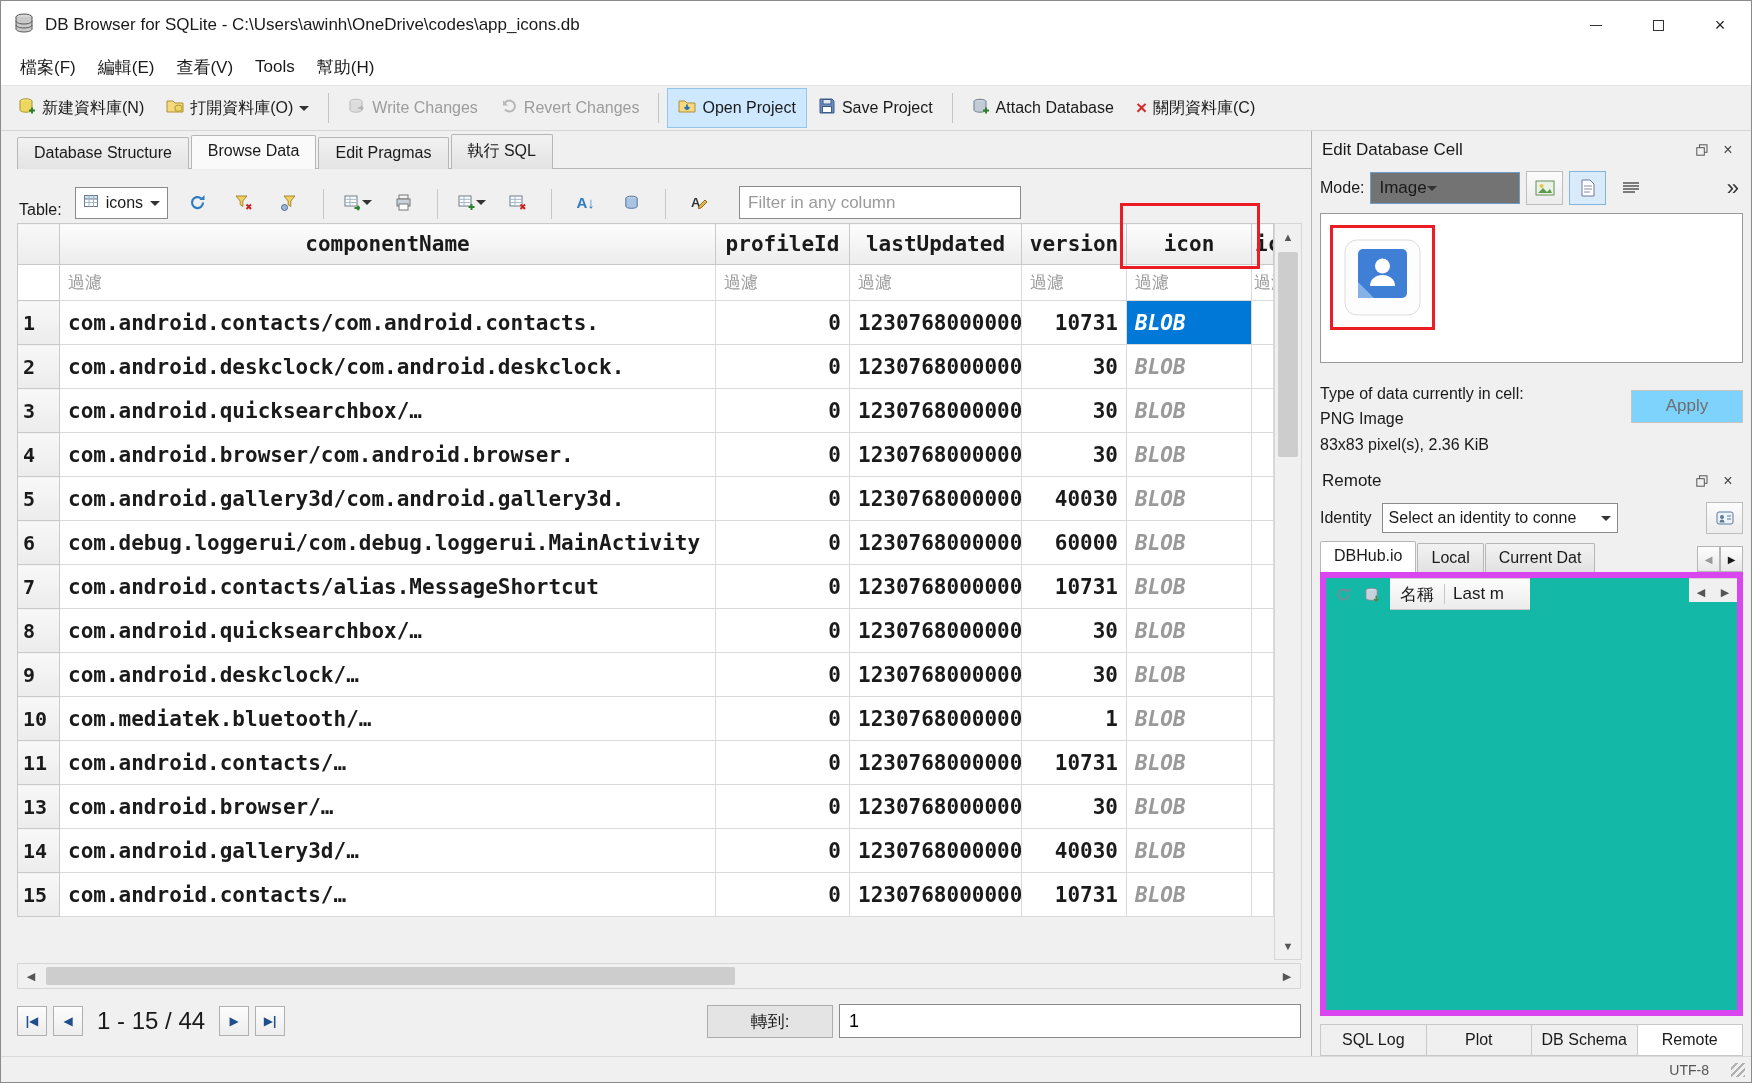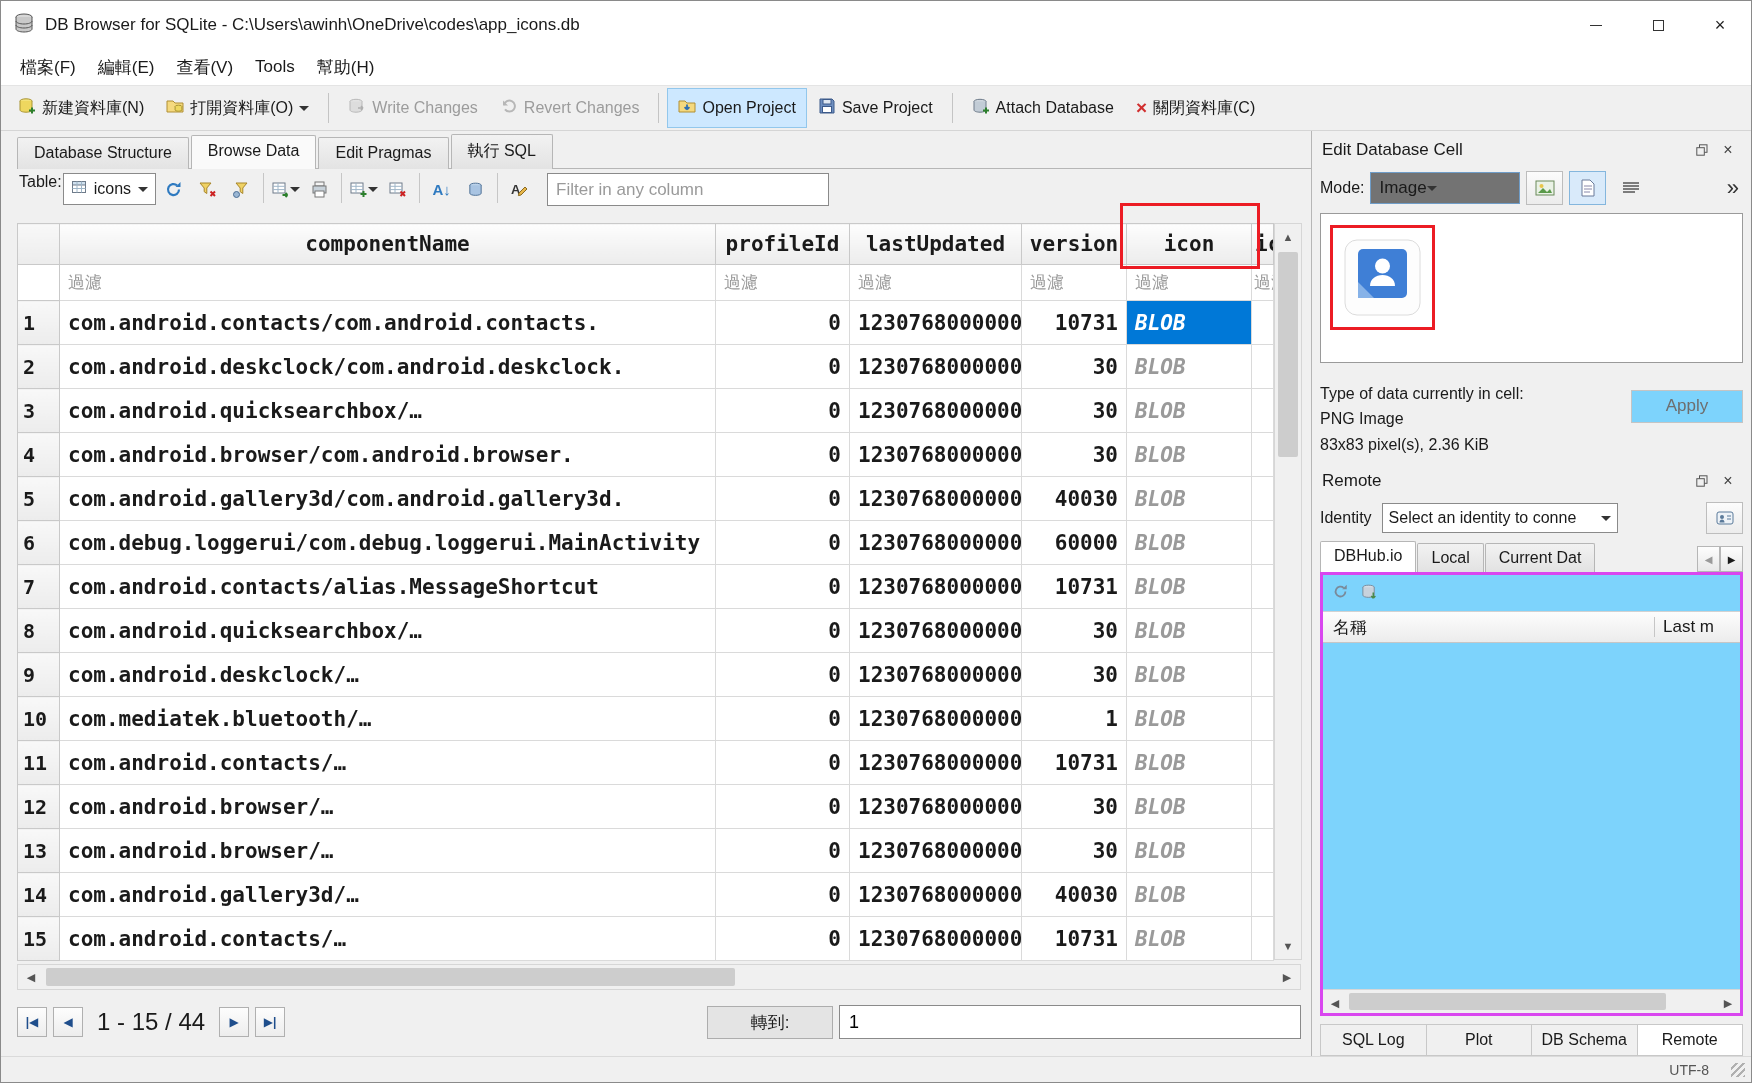--- a/index.html
+++ b/index.html
@@ -22,21 +22,21 @@
 .tb-btn.highlight{background:#cde8ff;border-color:#92c7ec}
 .tb-sep{width:1px;align-self:stretch;margin:7px 8px;background:#c4c4c4}
 .caret{width:0;height:0;border:5px solid transparent;border-top-color:#333;margin-top:5px;display:inline-block}
 .red-x{color:#d12f2f;font-weight:bold;font-size:19px;line-height:14px}
 
 .main{display:flex;height:925px}
 .left-pane{width:1310px;padding-left:16px;display:flex;flex-direction:column}
 .tabs-row{display:flex;align-items:flex-end;height:38px;border-bottom:1px solid #b6b6b6;padding-top:4px}
 .tab{padding:6px 16px 7px;border:1px solid #b6b6b6;border-bottom:none;background:linear-gradient(#f2f2f2,#e3e3e3);margin-right:2px;font-size:16px;border-radius:2px 2px 0 0;position:relative;top:1px;white-space:nowrap}
 .tab.active{background:#fafafa;padding-bottom:9px;z-index:2}
-.controls-row{height:54px;display:flex;align-items:flex-start;gap:1px;padding:4px 2px}
+.controls-row{height:54px;display:flex;align-items:flex-end;gap:13px;padding:4px 2px}
 .combo{display:flex;align-items:center;background:#fff;border:1px solid #8a8a8a;height:32px;padding:0 7px;gap:7px;font-size:16px;white-space:nowrap}
 .icon-btn{width:33px;height:33px;display:flex;align-items:center;justify-content:center;border:1px solid transparent}
 .v-sep{width:1px;height:30px;background:#c6c6c6;margin:0 4px}
 .filter-input{width:282px;height:33px;border:1px solid #8a8a8a;background:#fff;font-size:17px;padding:0 8px;font-family:"Liberation Sans","DejaVu Sans",sans-serif;color:#222;margin-left:10px}
 .filter-input::placeholder{color:#9a9a9a}
 
 .grid-row{display:flex;align-items:flex-start}
 table.grid{border-collapse:collapse;table-layout:fixed;width:1256px;background:#fff;font-family:"DejaVu Sans Mono","Liberation Mono",monospace}
 .grid th{height:41px;background:linear-gradient(#fdfdfd,#ececec);border:1px solid #c9c9c9;font-size:21px;font-weight:bold;text-align:center;position:relative;white-space:nowrap;overflow:visible}
 .grid td{border:1px solid #dadada;height:44px;font-size:21px;font-weight:bold;padding:0 8px;overflow:hidden;white-space:nowrap}
@@ -85,21 +85,21 @@
 .identity-row{display:flex;align-items:center;gap:10px;height:44px}
 .identity-select{width:236px;height:30px;border:1px solid #8a8a8a;background:#fff;display:flex;align-items:center;justify-content:space-between;padding:0 6px;font-size:16px;overflow:hidden;white-space:nowrap}
 .id-btn{width:37px;height:32px;border:1px solid #bdbdbd;background:linear-gradient(#fcfcfc,#ececec);display:flex;align-items:center;justify-content:center;margin-left:auto}
 .remote-tabs{display:flex;align-items:flex-end;height:32px}
 .rtab{padding:5px 13px;border:1px solid #b6b6b6;border-bottom:none;background:linear-gradient(#f2f2f2,#e2e2e2);font-size:16px;white-space:nowrap;border-radius:2px 2px 0 0;margin-right:1px}
 .rtab.active{background:#fff;padding-bottom:7px}
 .rtab.clip{max-width:122px;overflow:hidden}
 .tab-scroll{margin-left:auto;display:flex}
 .tsb{width:23px;height:26px;border:1px solid #b6b6b6;background:linear-gradient(#fdfdfd,#e8e8e8);display:flex;align-items:center;justify-content:center;font-size:10px}
 .tsb.dim{color:#9a9a9a}
-.remote-content{flex:1;background:#7dd3fc;border:3px solid #d946ef;display:flex;flex-direction:column;min-height:0}
+.remote-content{flex:1;background:#14b8a6;border:6px solid #d946ef;display:flex;flex-direction:row;min-height:0}
 .remote-toolbar{height:36px;display:flex;align-items:center;gap:12px;padding:0 9px}
 .remote-thead{display:flex;height:32px;background:linear-gradient(#fdfdfd,#ececec);border-top:1px solid #d2d2d2;border-bottom:1px solid #c6c6c6;font-size:17px;align-items:center}
 .remote-thead .c1{flex:1;padding:0 10px}
 .remote-thead .c2{width:86px;border-left:1px solid #c6c6c6;padding:0 8px;overflow:hidden;white-space:nowrap}
 .remote-body{flex:1}
 .remote-hscroll{height:24px;display:flex;background:#f0f0f0;border-top:1px solid #d6d6d6}
 .remote-hscroll .scroll-btn{width:24px}
 .remote-hscroll .track{flex:1;position:relative}
 .remote-hscroll .thumb{position:absolute;left:2px;top:3px;bottom:3px;width:86%;background:#cdcdcd;border-radius:2px}
 
@@ -426,29 +426,20 @@
             <tr>
               <td class="rn">11</td>
               <td>com.android.contacts/…</td>
               <td class="num">0</td>
               <td class="num">1230768000000</td>
               <td class="num">10731</td>
               <td class="col-icon">BLOB</td>
               <td class="c-clip"></td>
             </tr>
             <tr>
-              <td class="rn">12</td>
-              <td>com.android.browser/…</td>
-              <td class="num">0</td>
-              <td class="num">1230768000000</td>
-              <td class="num">30</td>
-              <td class="col-icon">BLOB</td>
-              <td class="c-clip"></td>
-            </tr>
-            <tr>
               <td class="rn">13</td>
               <td>com.android.browser/…</td>
               <td class="num">0</td>
               <td class="num">1230768000000</td>
               <td class="num">30</td>
               <td class="col-icon">BLOB</td>
               <td class="c-clip"></td>
             </tr>
             <tr>
               <td class="rn">14</td>

